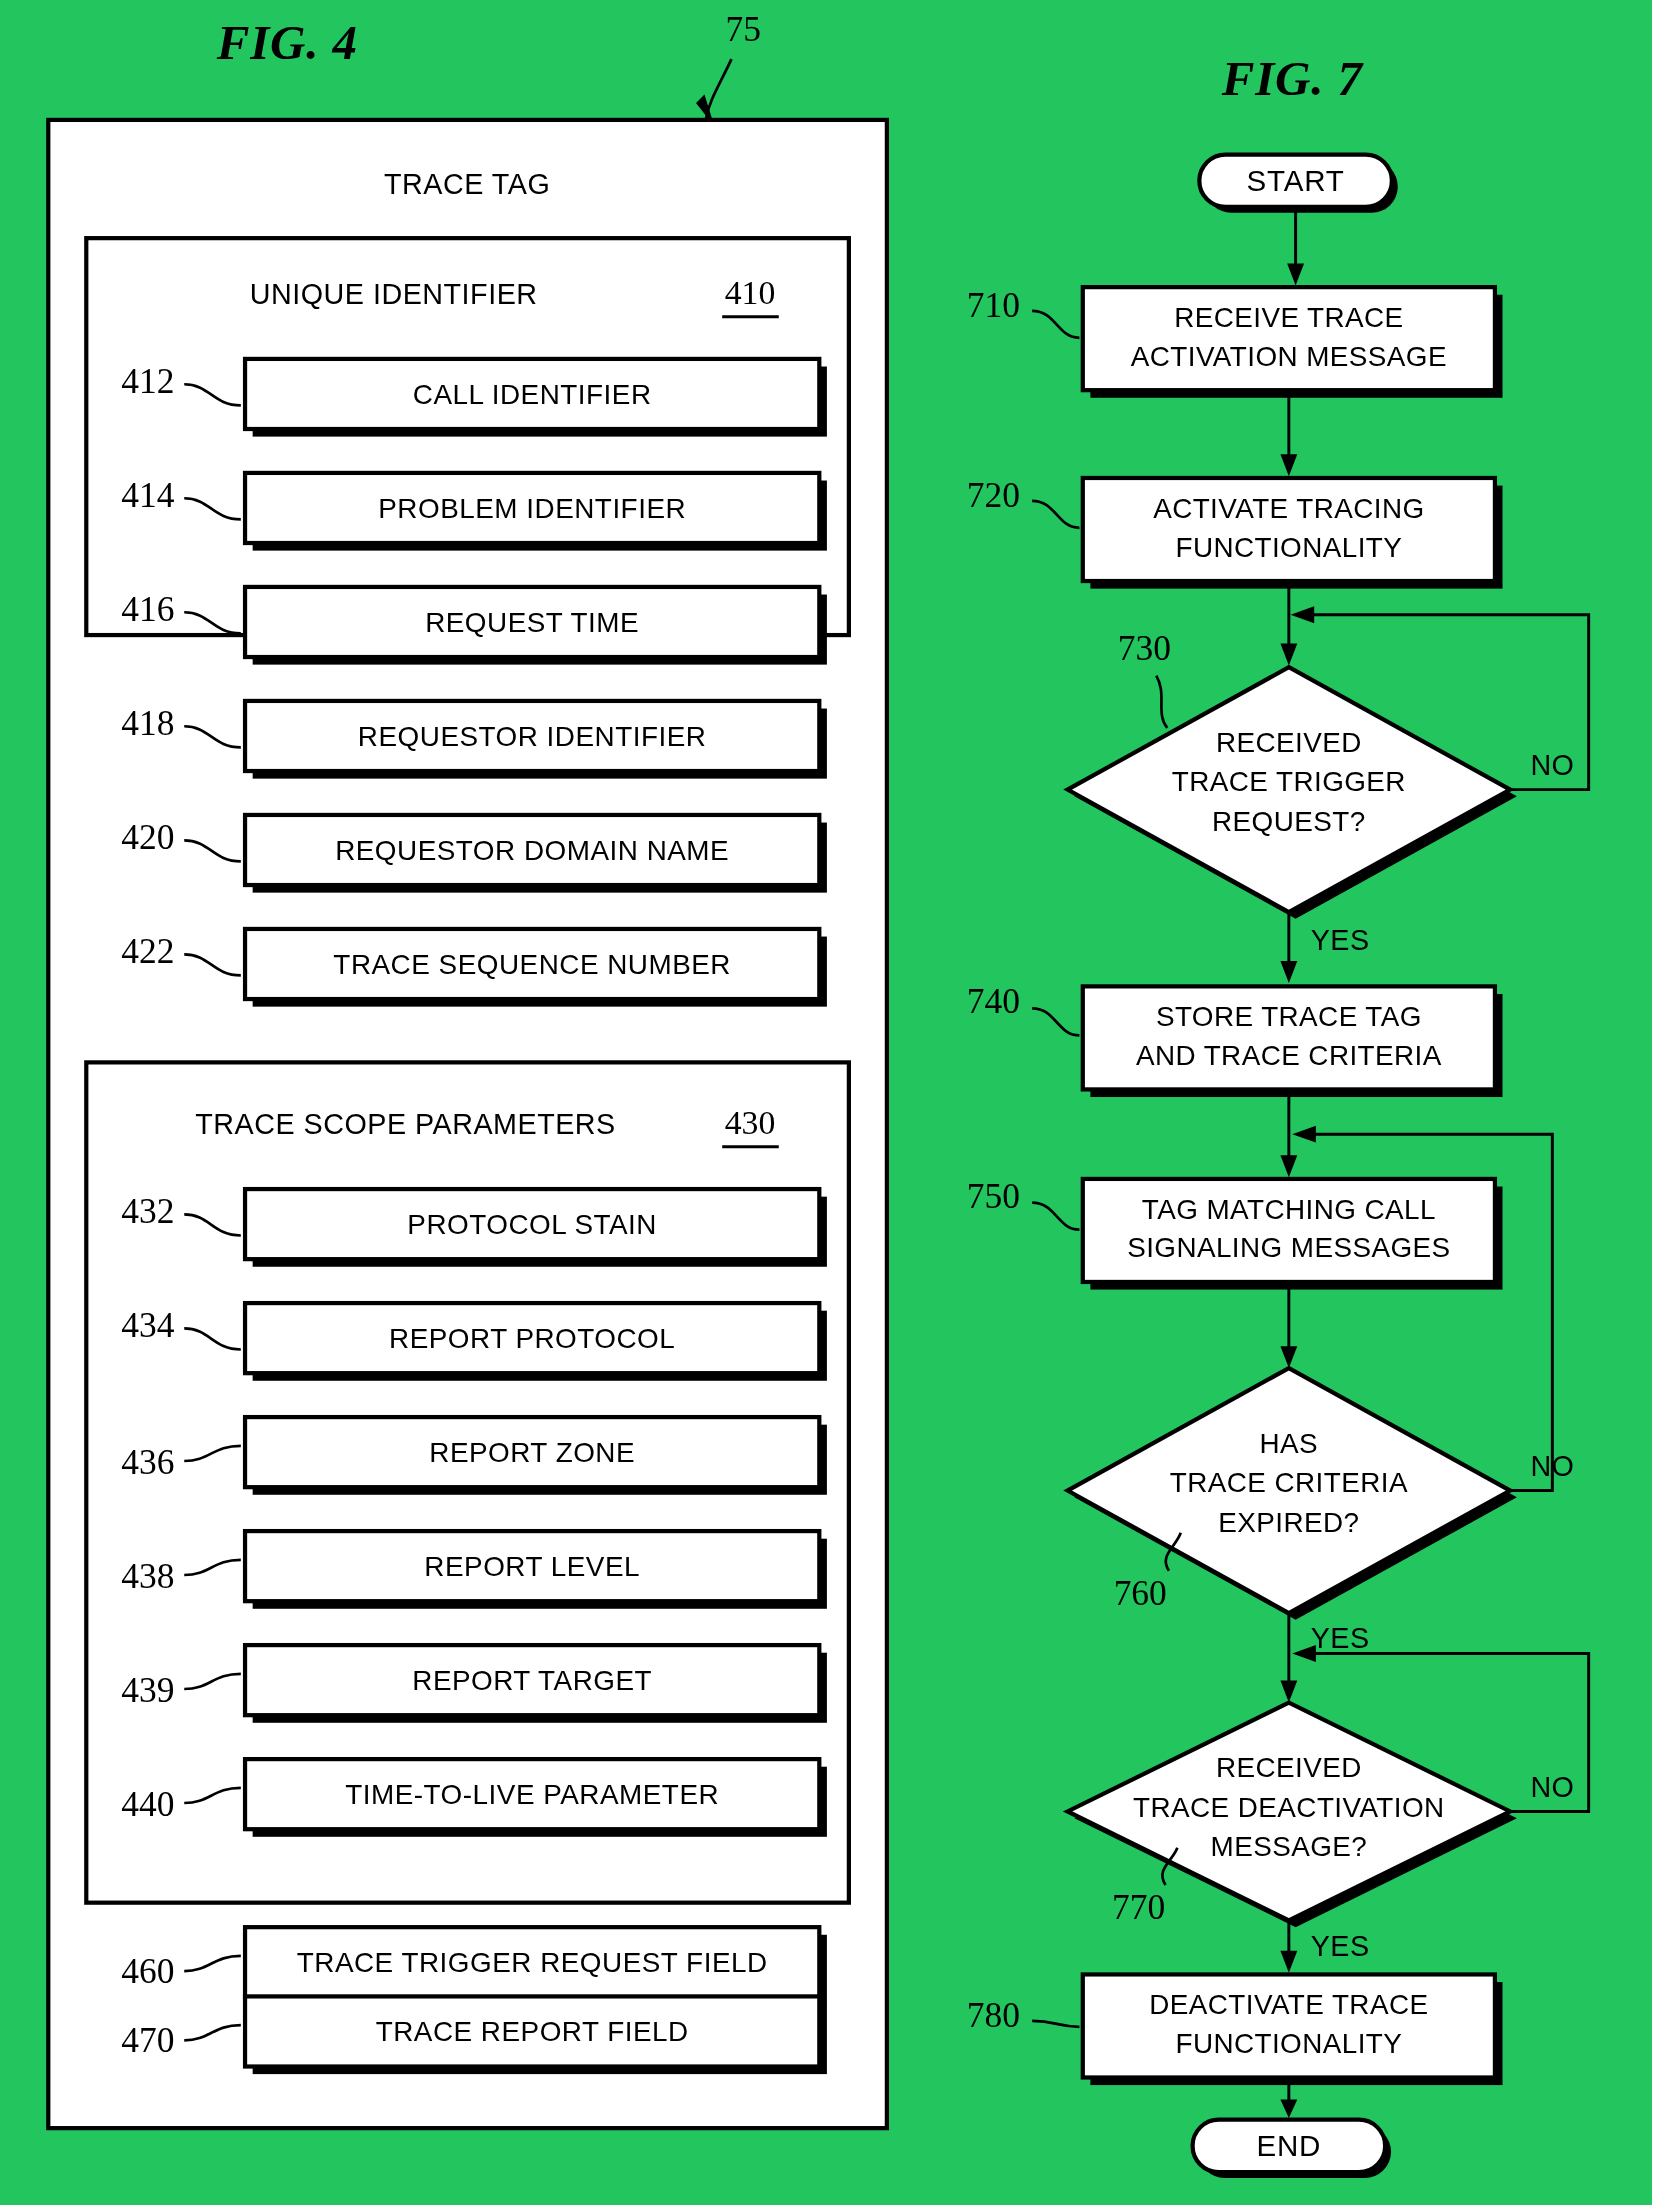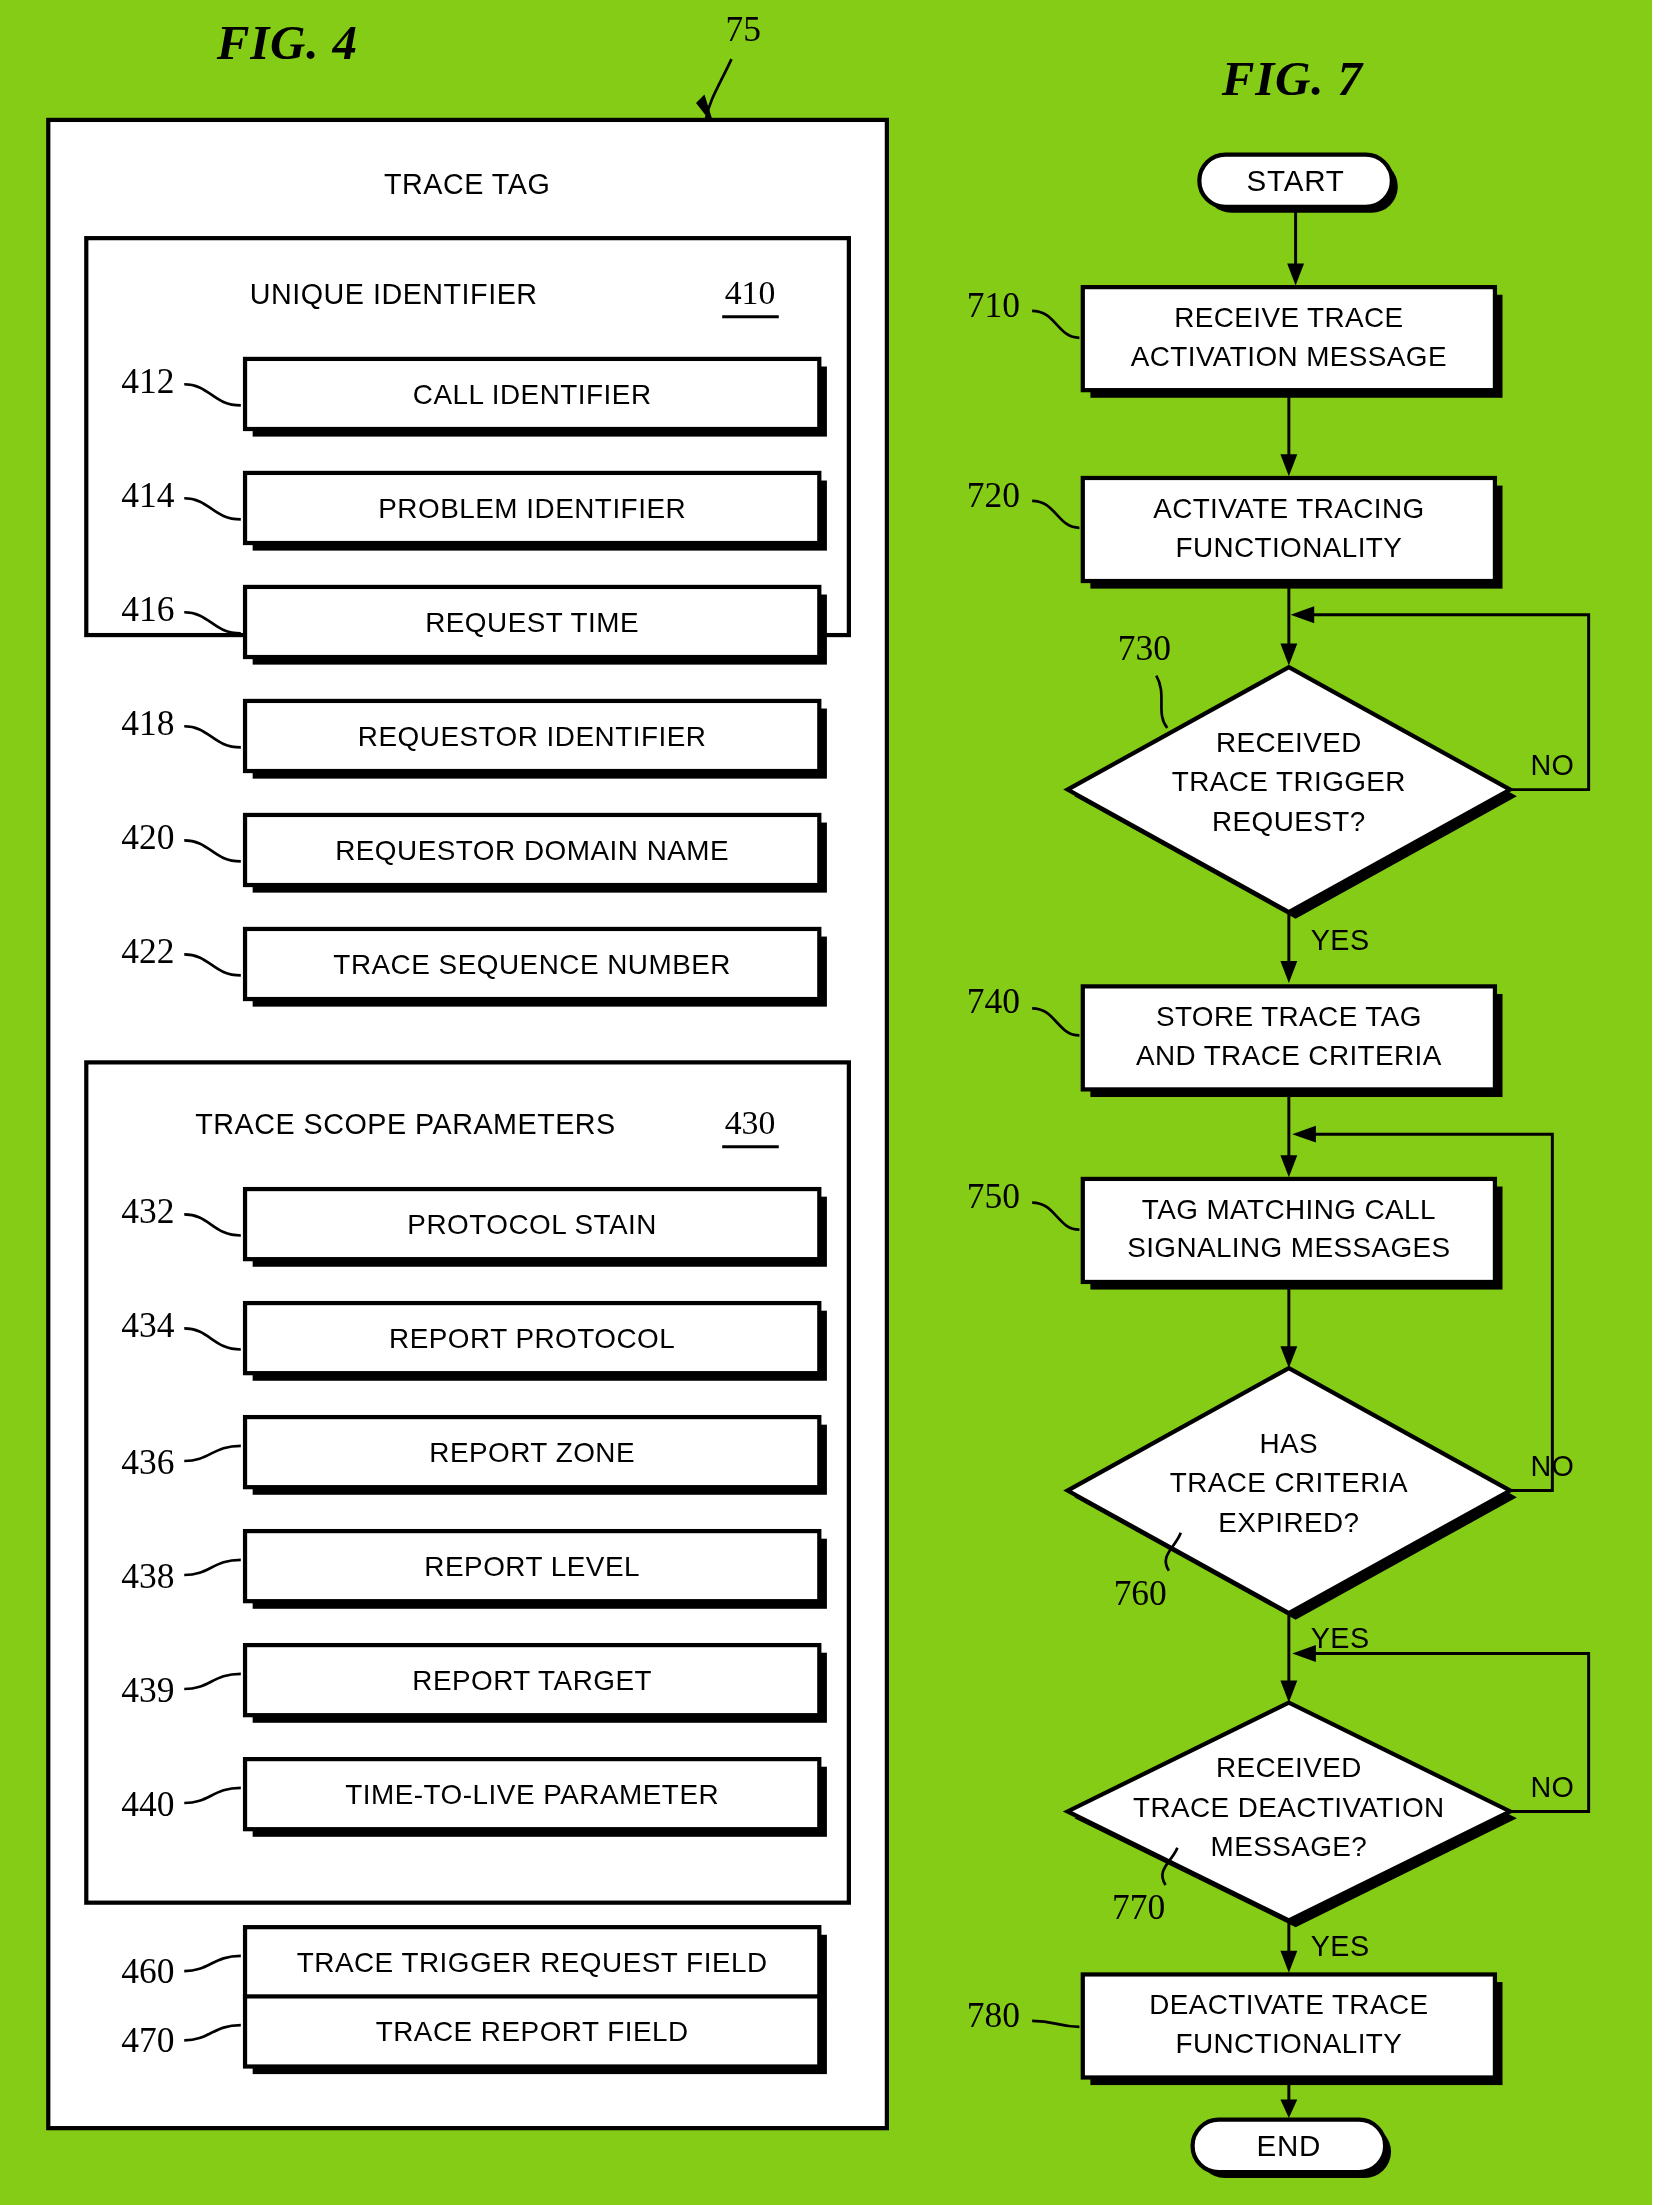--- a/index.html
+++ b/index.html
@@ -9,21 +9,21 @@
     background: #ffffff;
   }
   body {
     font-family: "Liberation Sans", sans-serif;
     color: #000000;
   }
   #page {
     position: relative;
     width: 1652px;
     height: 2205px;
-    background: #84cc16;
+    background: #22c55e;
     overflow: hidden;
   }
   svg.sheet {
     position: absolute;
     left: 0;
     top: 0;
     width: 1680px;
     height: 2205px;
   }
   .fig-title {

